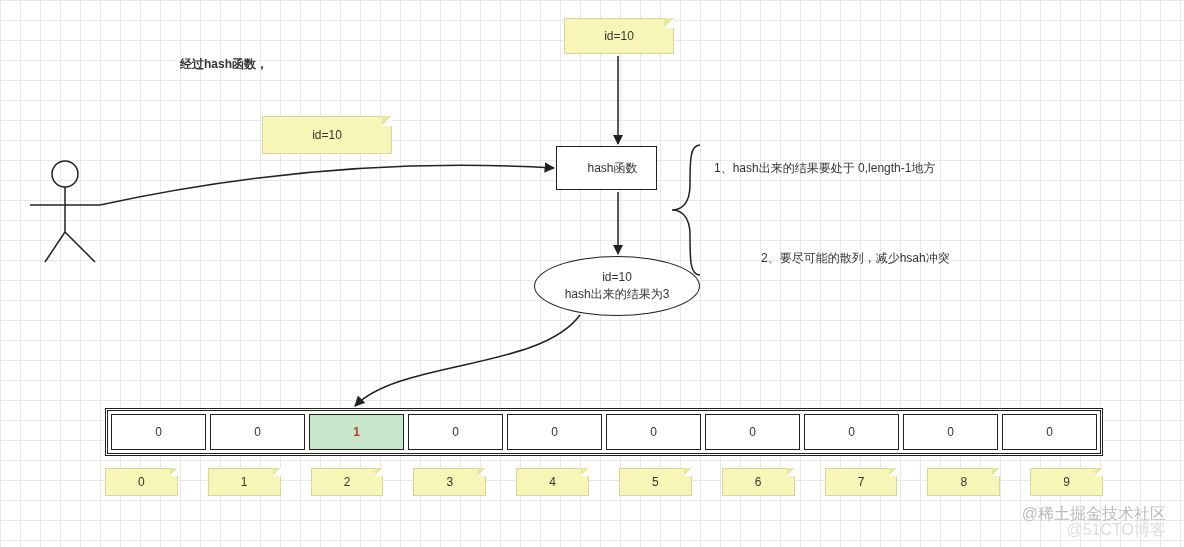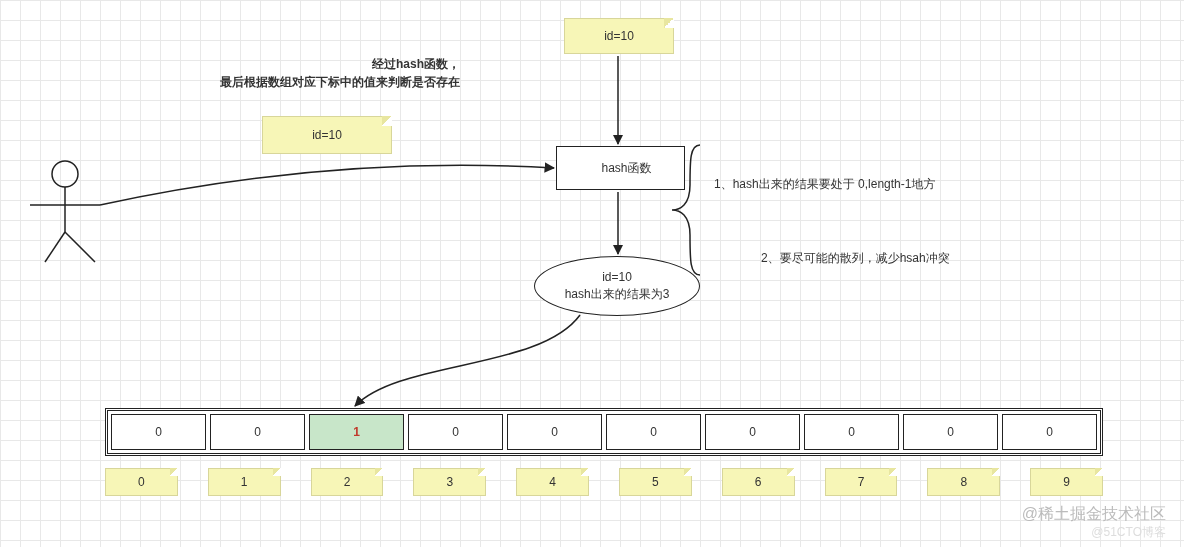--- a/index.html
+++ b/index.html
@@ -50,21 +50,21 @@
     border-radius: 50%;
     display: flex;
     flex-direction: column;
     align-items: center;
     justify-content: center;
     text-align: center;
     line-height: 1.4;
   }
   .caption {
     position: absolute;
-    text-align: right;
+    text-align: left;
     font-weight: bold;
     line-height: 1.5;
   }
   .annot {
     position: absolute;
     font-size: 12px;
   }
   .array-wrap {
     position: absolute;
     left: 105px;
@@ -120,49 +120,48 @@
   .watermark1 {
     position: absolute;
     right: 18px; bottom: 22px;
     color: #bbb;
     font-size: 16px;
   }
   .watermark2 {
     position: absolute;
     right: 18px; bottom: 6px;
     color: #ddd;
-    font-size: 12px;
+    font-size: 16px;
   }
 </style>
 </head>
 <body>
 
 <div class="caption" style="left:180px; top:55px; width:280px;">
   <div>经过hash函数，</div>
-  <div>最后根据数组对应下标中的值来判断是否存在</div>
 </div>
 
 <div class="note" style="left:564px; top:18px; width:110px; height:36px;">
   <span>id=10</span>
 </div>
 
 <div class="note" style="left:262px; top:116px; width:130px; height:38px;">
   <span>id=10</span>
 </div>
 
-<div class="box" style="left:556px; top:146px; width:129px; height:44px;padding-left:12px;">
+<div class="box" style="left:556px; top:146px; width:101px; height:44px;padding-left:12px;">
   <span>hash函数</span>
 </div>
 
 <div class="ellipse" style="left:534px; top:256px; width:166px; height:60px;">
   <div>id=10</div>
   <div>hash出来的结果为3</div>
 </div>
 
-<div class="annot" style="left:714px; top:176px;">1、hash出来的结果要处于 0,length-1地方</div>
+<div class="annot" style="left:714px; top:160px;">1、hash出来的结果要处于 0,length-1地方</div>
 <div class="annot" style="left:714px; top:250px;margin-left:47px;">2、要尽可能的散列，减少hsah冲突</div>
 
 <svg class="overlay">
   <defs>
     <marker id="arrow" viewBox="0 0 10 10" refX="9" refY="5" markerWidth="7" markerHeight="7" orient="auto-start-reverse">
       <path d="M 0 0 L 10 5 L 0 10 z" fill="#222"></path>
     </marker>
   </defs>
 
   <g stroke="#222" stroke-width="1.5" fill="none">

